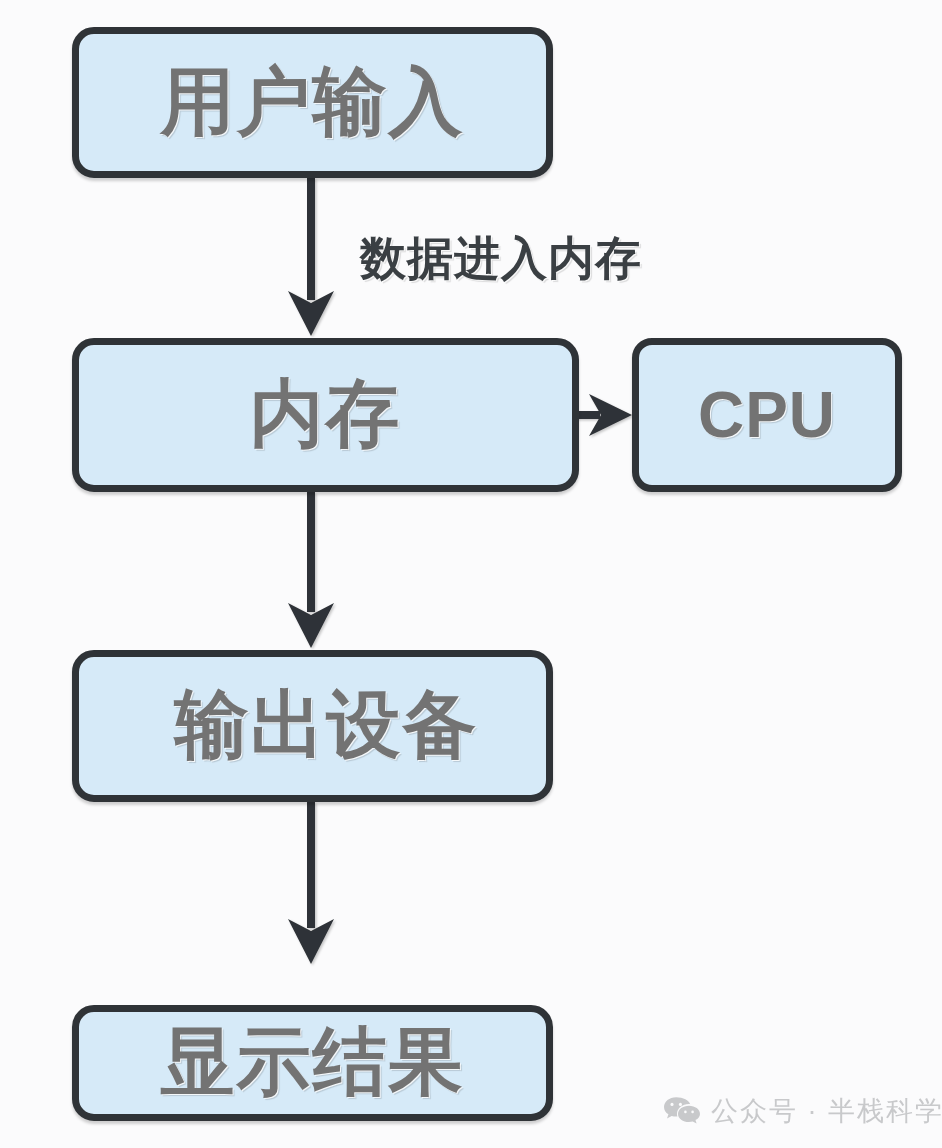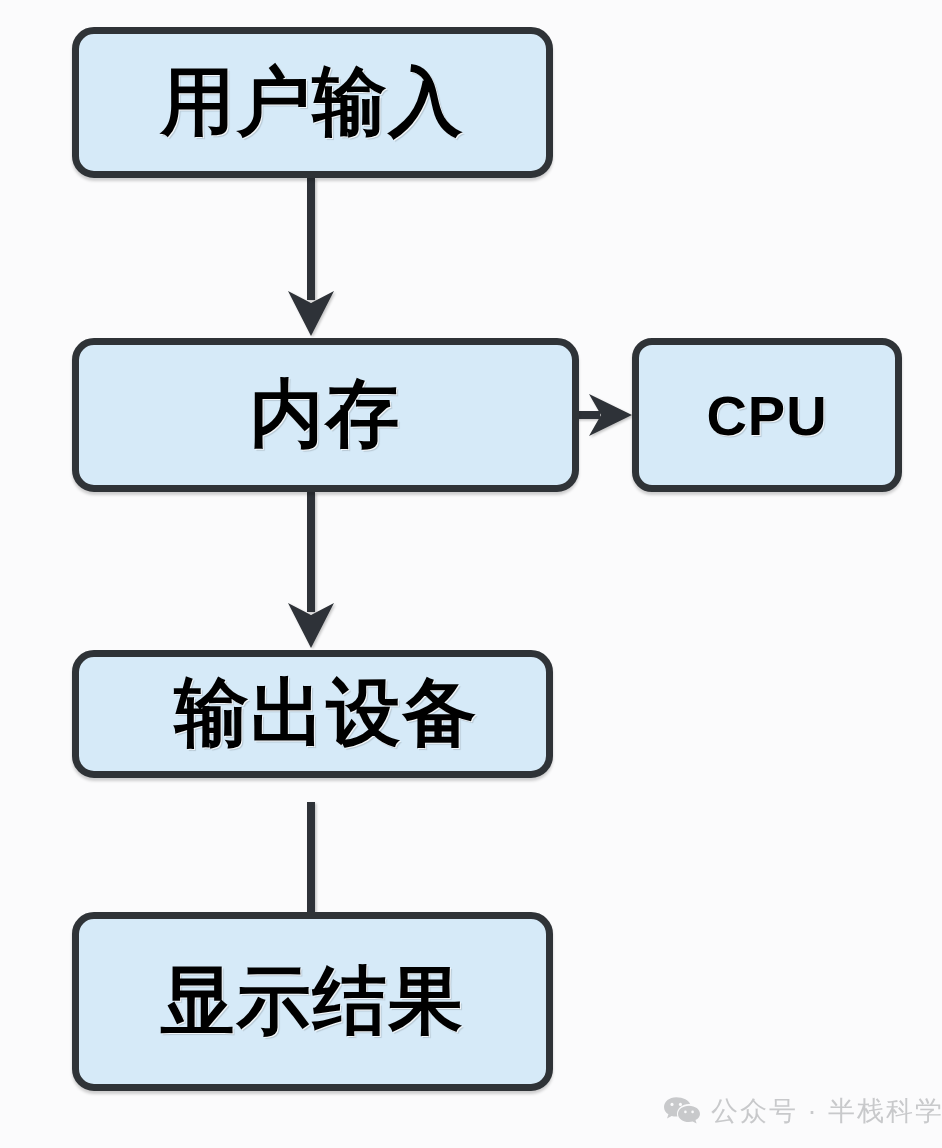--- a/index.html
+++ b/index.html
@@ -31,39 +31,39 @@
     background: #d6eaf8;
     border: 7px solid #2f3337;
     border-radius: 22px;
     display: flex;
     align-items: center;
     justify-content: center;
     box-shadow: 0 3px 3px rgba(0,0,0,0.18);
   }
   .node-label {
     font-weight: bold;
-    color: #000000;
+    color: #737373;
     letter-spacing: 2px;
     text-shadow: 1px 1px 0 rgba(255,255,255,0.85), 2px 2px 1px rgba(0,0,0,0.14);
     white-space: nowrap;
   }
   #node-user-input      { left: 72px;  top: 27px;  width: 481px; height: 151px; }
   #node-memory          { left: 72px;  top: 338px; width: 507px; height: 154px; }
   #node-cpu             { left: 632px; top: 338px; width: 270px; height: 154px; border-radius: 20px; }
-  #node-output-device   { left: 72px;  top: 650px; width: 481px; height: 128px; padding-left: 28px; }
-  #node-display-result  { left: 72px;  top: 912px; width: 481px; height: 179px; }
+  #node-output-device   { left: 72px;  top: 650px; width: 481px; height: 152px; padding-left: 28px; }
+  #node-display-result  { left: 72px;  top: 1005px; width: 481px; height: 116px; }
 
   #node-user-input .node-label,
   #node-memory .node-label,
   #node-output-device .node-label,
   #node-display-result .node-label {
     font-size: 74px;
   }
   #node-cpu .node-label {
-    font-size: 56px;
+    font-size: 64px;
     letter-spacing: 1px;
   }
 
   .edge-label {
     position: absolute;
     font-weight: bold;
     font-size: 46px;
     color: #3a3f43;
     letter-spacing: 1px;
     white-space: nowrap;
@@ -139,20 +139,21 @@
   </div>
 
   <div class="node-box" id="node-output-device">
     <span class="node-label">输出设备</span>
   </div>
 
   <div class="node-box" id="node-display-result">
     <span class="node-label">显示结果</span>
   </div>
 
+  <div class="edge-label" id="edge-label-1">数据进入内存</div>
 
 
   <div id="watermark">
     <svg id="wechat-icon" viewBox="0 0 38 30" xmlns="http://www.w3.org/2000/svg">
       <path d="M13.2 1.2 C6.3 1.2 1.0 5.6 1.0 10.9 C1.0 13.9 2.7 16.6 5.4 18.3 L4.0 22.4 L8.7 20.0 C10.1 20.4 11.6 20.6 13.2 20.6 C13.6 20.6 14.0 20.6 14.4 20.5 C14.1 19.7 14.0 18.8 14.0 17.9 C14.0 12.4 19.4 8.1 26.0 8.1 C26.4 8.1 26.8 8.1 27.2 8.2 C26.0 4.1 20.2 1.2 13.2 1.2 Z" fill="#c6c7c9"></path>
       <circle cx="9.0" cy="8.4" r="1.55" fill="#fbfbfc"></circle>
       <circle cx="17.4" cy="8.4" r="1.55" fill="#fbfbfc"></circle>
       <path d="M37.0 17.9 C37.0 13.4 32.1 9.8 26.0 9.8 C19.9 9.8 15.0 13.4 15.0 17.9 C15.0 22.4 19.9 26.0 26.0 26.0 C27.3 26.0 28.5 25.8 29.7 25.5 L33.6 27.5 L32.5 24.1 C35.2 22.6 37.0 20.4 37.0 17.9 Z" fill="#c6c7c9"></path>
       <circle cx="22.4" cy="15.9" r="1.3" fill="#fbfbfc"></circle>
       <circle cx="29.6" cy="15.9" r="1.3" fill="#fbfbfc"></circle>

